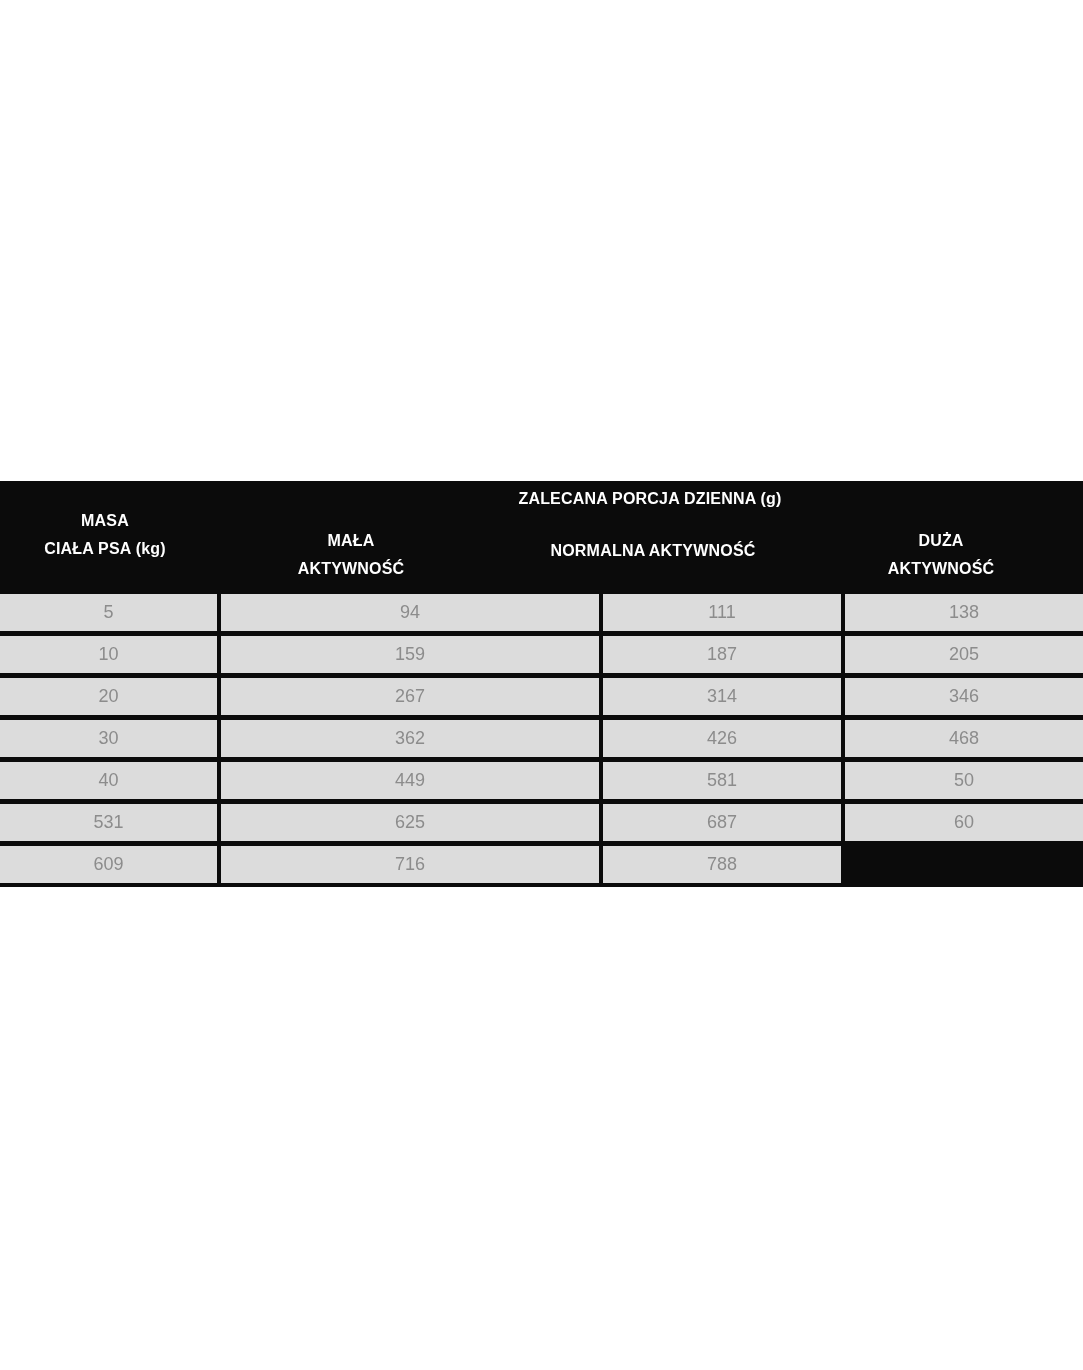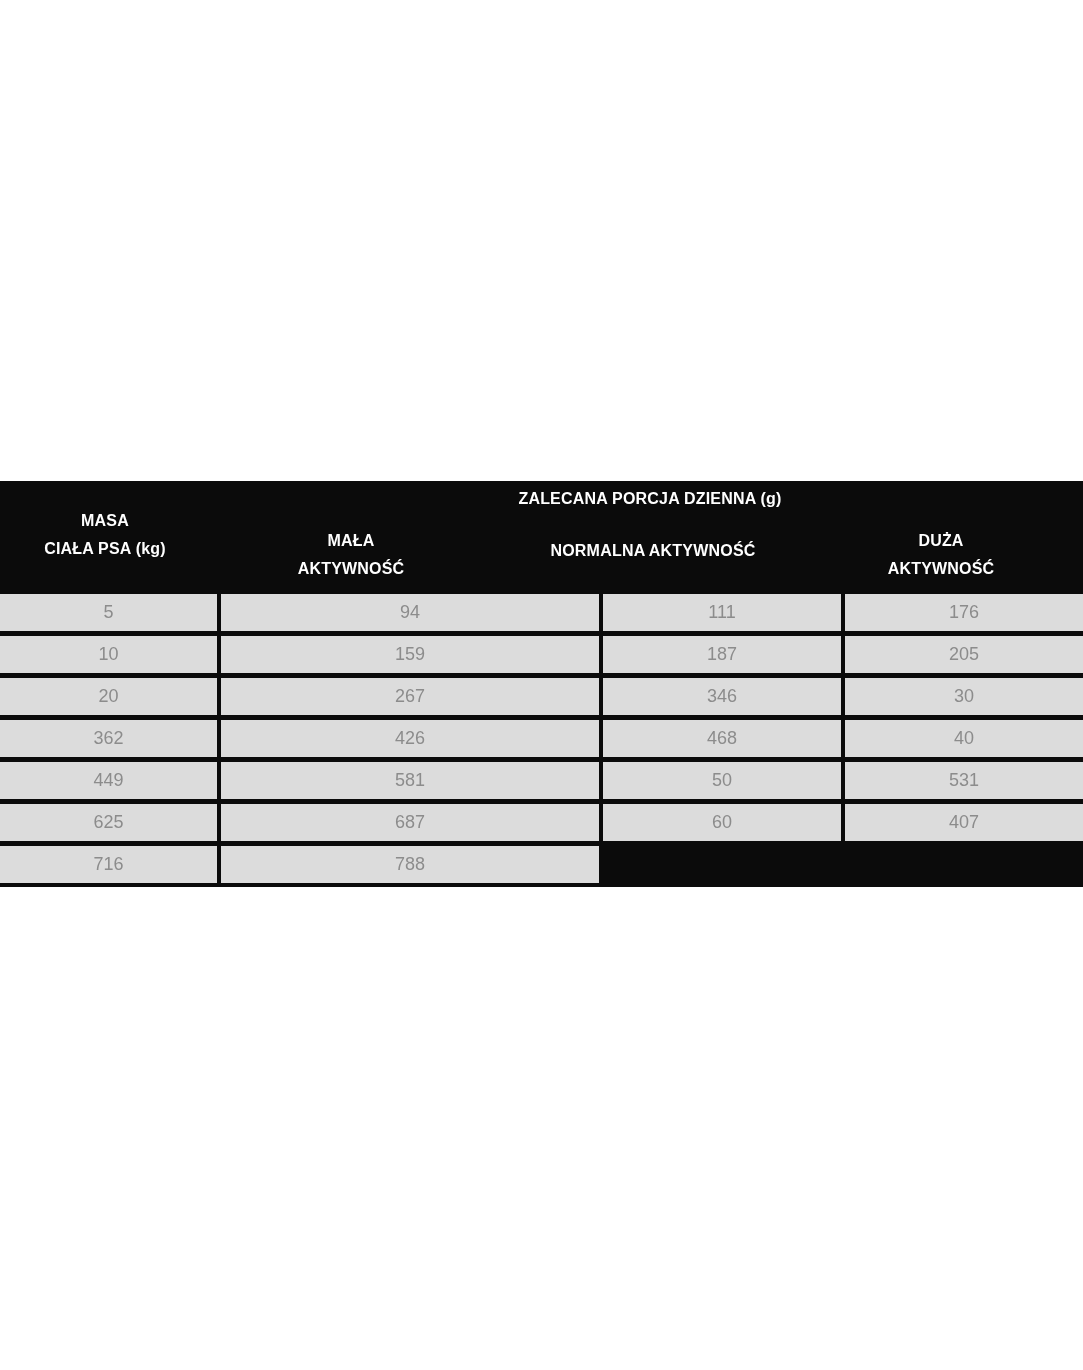--- a/index.html
+++ b/index.html
@@ -84,44 +84,45 @@
     <div class="hlabel" style="left:941px; top:46px;">
       <div>DUŻA</div>
       <div>AKTYWNOŚĆ</div>
     </div>
   </div>
 
   <div class="tbody">
     <div class="cell">5</div>
     <div class="cell">94</div>
     <div class="cell">111</div>
-    <div class="cell">176</div>
+    <div class="cell">138</div>
 
     <div class="cell">10</div>
     <div class="cell">159</div>
     <div class="cell">187</div>
     <div class="cell">205</div>
 
     <div class="cell">20</div>
     <div class="cell">267</div>
+    <div class="cell">314</div>
     <div class="cell">346</div>
 
     <div class="cell">30</div>
     <div class="cell">362</div>
     <div class="cell">426</div>
     <div class="cell">468</div>
 
     <div class="cell">40</div>
     <div class="cell">449</div>
     <div class="cell">581</div>
 
     <div class="cell">50</div>
     <div class="cell">531</div>
     <div class="cell">625</div>
     <div class="cell">687</div>
 
     <div class="cell">60</div>
-    <div class="cell">407</div>
+    <div class="cell">609</div>
     <div class="cell">716</div>
     <div class="cell">788</div>
   </div>
 
 </div>
 
 </body></html>

